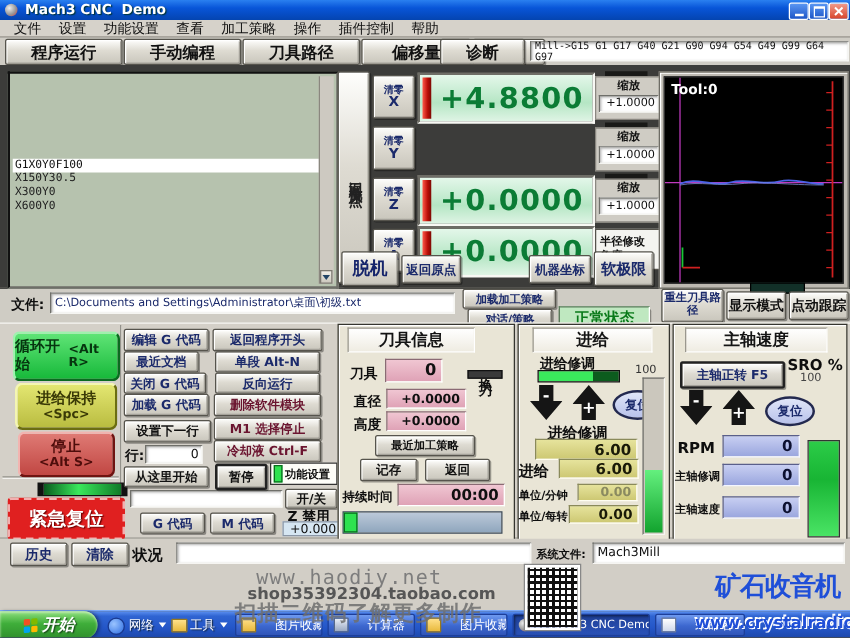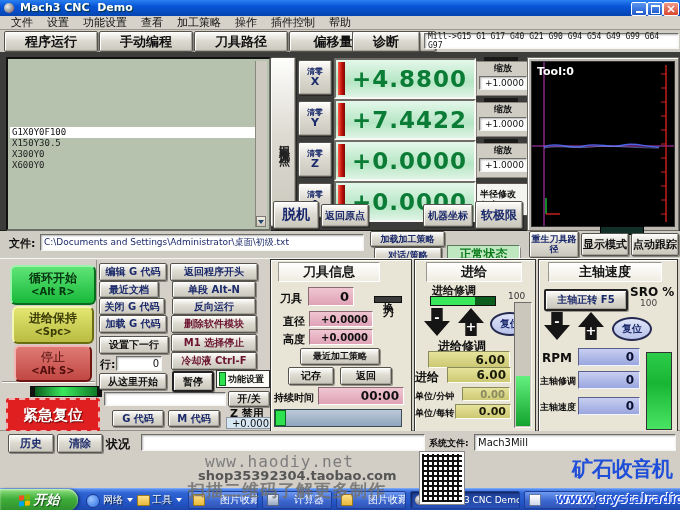--- a/index.html
+++ b/index.html
@@ -133,24 +133,20 @@
     <div style="text-align:center;font-size:9px;font-weight:bold;color:#111;">缩放</div>
     <div class="sunk" style="margin:1px 2px;height:12px;display:flex;align-items:center;justify-content:flex-end;font-size:9px;color:#111;padding-right:2px;">
         <span>+1.0000</span>
       </div>
   </div>
 
   <div class="a btn" style="left:298px;top:101px;width:32px;height:33px;flex-direction:column;line-height:1;">
     <span style="font-size:8px;">清零</span>
     <span style="font-size:11px;">Y</span>
   </div>
-  <div class="a dro-frame" style="left:334px;top:99px;width:138px;height:37px;">
-    <div class="dro-red"></div>
-    <span class="dro-txt">+7.4422</span>
-  </div>
   <div class="a" style="left:484px;top:98px;width:34px;height:4px;background:#191917;"></div>
   <div class="a" style="left:476px;top:102px;width:52px;height:33px;background:#cfccc4;border:1px solid #8a8780;">
     <div style="text-align:center;font-size:9px;font-weight:bold;color:#111;">缩放</div>
     <div class="sunk" style="margin:1px 2px;height:12px;display:flex;align-items:center;justify-content:flex-end;font-size:9px;color:#111;padding-right:2px;">
         <span>+1.0000</span>
       </div>
   </div>
 
   <div class="a btn" style="left:298px;top:142px;width:32px;height:33px;flex-direction:column;line-height:1;">
     <span style="font-size:8px;">清零</span>
@@ -223,30 +219,30 @@
   <div class="a" style="left:600px;top:226px;width:42px;height:7px;background:#123028;border:1px solid #000;"></div>
   <div class="a btn" style="left:529px;top:231px;width:48px;height:25px;font-size:9px;white-space:normal;line-height:1.05;">重生刀具路径</div>
   <div class="a btn" style="left:581px;top:233px;width:46px;height:21px;font-size:11px;color:#111;">显示模式</div>
   <div class="a btn" style="left:631px;top:233px;width:46px;height:21px;font-size:11px;color:#111;">点动跟踪</div>
 
   <div class="a" style="left:0;top:258px;width:680px;height:174px;background:#d4d0c8;border-top:1px solid #f6f5f2;"></div>
   <div class="a groove" style="left:96px;top:260px;width:1px;height:170px;"></div>
   <div class="a groove" style="left:2px;top:381px;width:93px;height:1px;"></div>
   <div class="a groove" style="left:0;top:430px;width:680px;height:1px;"></div>
 
-  <div class="a" style="left:10px;top:265px;width:82px;height:36px;border-radius:6px;background:linear-gradient(180deg,#5fe476,#17b93a);border:2px solid;border-color:#9ef2ae #0a6b1f #0a6b1f #9ef2ae;display:flex;flex-direction:column;align-items:center;justify-content:center;line-height:1.15;">
+  <div class="a" style="left:10px;top:265px;width:82px;height:36px;border-radius:6px;background:linear-gradient(180deg,#5fe476,#17b93a);border:2px solid;border-color:#9ef2ae #0a6b1f #0a6b1f #9ef2ae;display:flex;align-items:center;justify-content:center;line-height:1.15;">
     <span style="font-weight:bold;font-size:12px;color:#06350f;">循环开始</span>
     <span style="font-weight:bold;font-size:10px;color:#06350f;">&lt;Alt R&gt;</span>
   </div>
   <div class="a" style="left:12px;top:306px;width:78px;height:34px;border-radius:6px;background:linear-gradient(180deg,#e3e671,#b9bc40);border:2px solid;border-color:#f4f6b2 #6b6d12 #6b6d12 #f4f6b2;display:flex;flex-direction:column;align-items:center;justify-content:center;line-height:1.15;">
     <span style="font-weight:bold;font-size:12px;color:#3a3a06;">进给保持</span>
     <span style="font-weight:bold;font-size:10px;color:#3a3a06;">&lt;Spc&gt;</span>
   </div>
   <div class="a" style="left:14px;top:345px;width:74px;height:33px;border-radius:6px;background:linear-gradient(180deg,#df7a74,#c14743);border:2px solid;border-color:#f2b4b0 #6e1411 #6e1411 #f2b4b0;display:flex;flex-direction:column;align-items:center;justify-content:center;line-height:1.15;">
-    <span style="font-weight:normal;font-size:12px;color:#4e0d0b;">停止</span>
+    <span style="font-weight:bold;font-size:12px;color:#4e0d0b;">停止</span>
     <span style="font-weight:bold;font-size:10px;color:#4e0d0b;">&lt;Alt S&gt;</span>
   </div>
   <div class="a" style="left:30px;top:386px;width:62px;height:9px;background:linear-gradient(90deg,#0a5a1e,#3ae85c 45%,#0f7a28);border-left:5px solid #111;border-right:5px solid #111;border-top:1px solid #111;border-bottom:1px solid #111;"></div>
   <div class="a flex" style="left:6px;top:398px;width:90px;height:30px;background:#e02020;border:2px dashed #f2b0b0;border-radius:3px;">
     <span style="color:#fff;font-weight:bold;font-size:15px;text-shadow:1px 1px 1px #600;">紧急复位</span>
   </div>
 
   <div class="a btn" style="left:99px;top:263px;width:66px;height:16px;font-size:10px;">编辑 G 代码</div>
   <div class="a btn" style="left:99px;top:281px;width:58px;height:15px;font-size:10px;">最近文档</div>
   <div class="a btn" style="left:99px;top:298px;width:64px;height:15px;font-size:10px;">关闭 G 代码</div>

